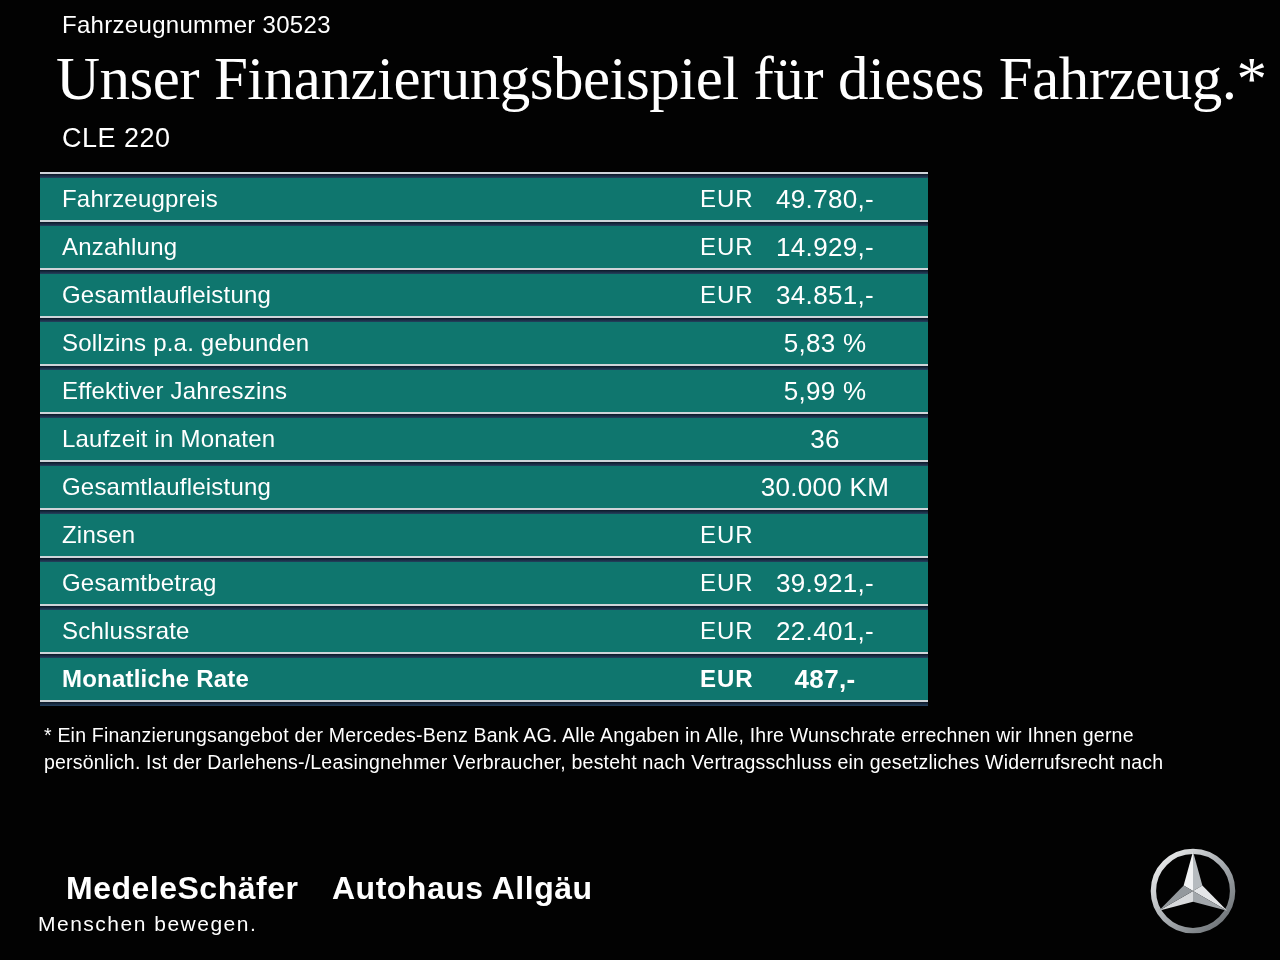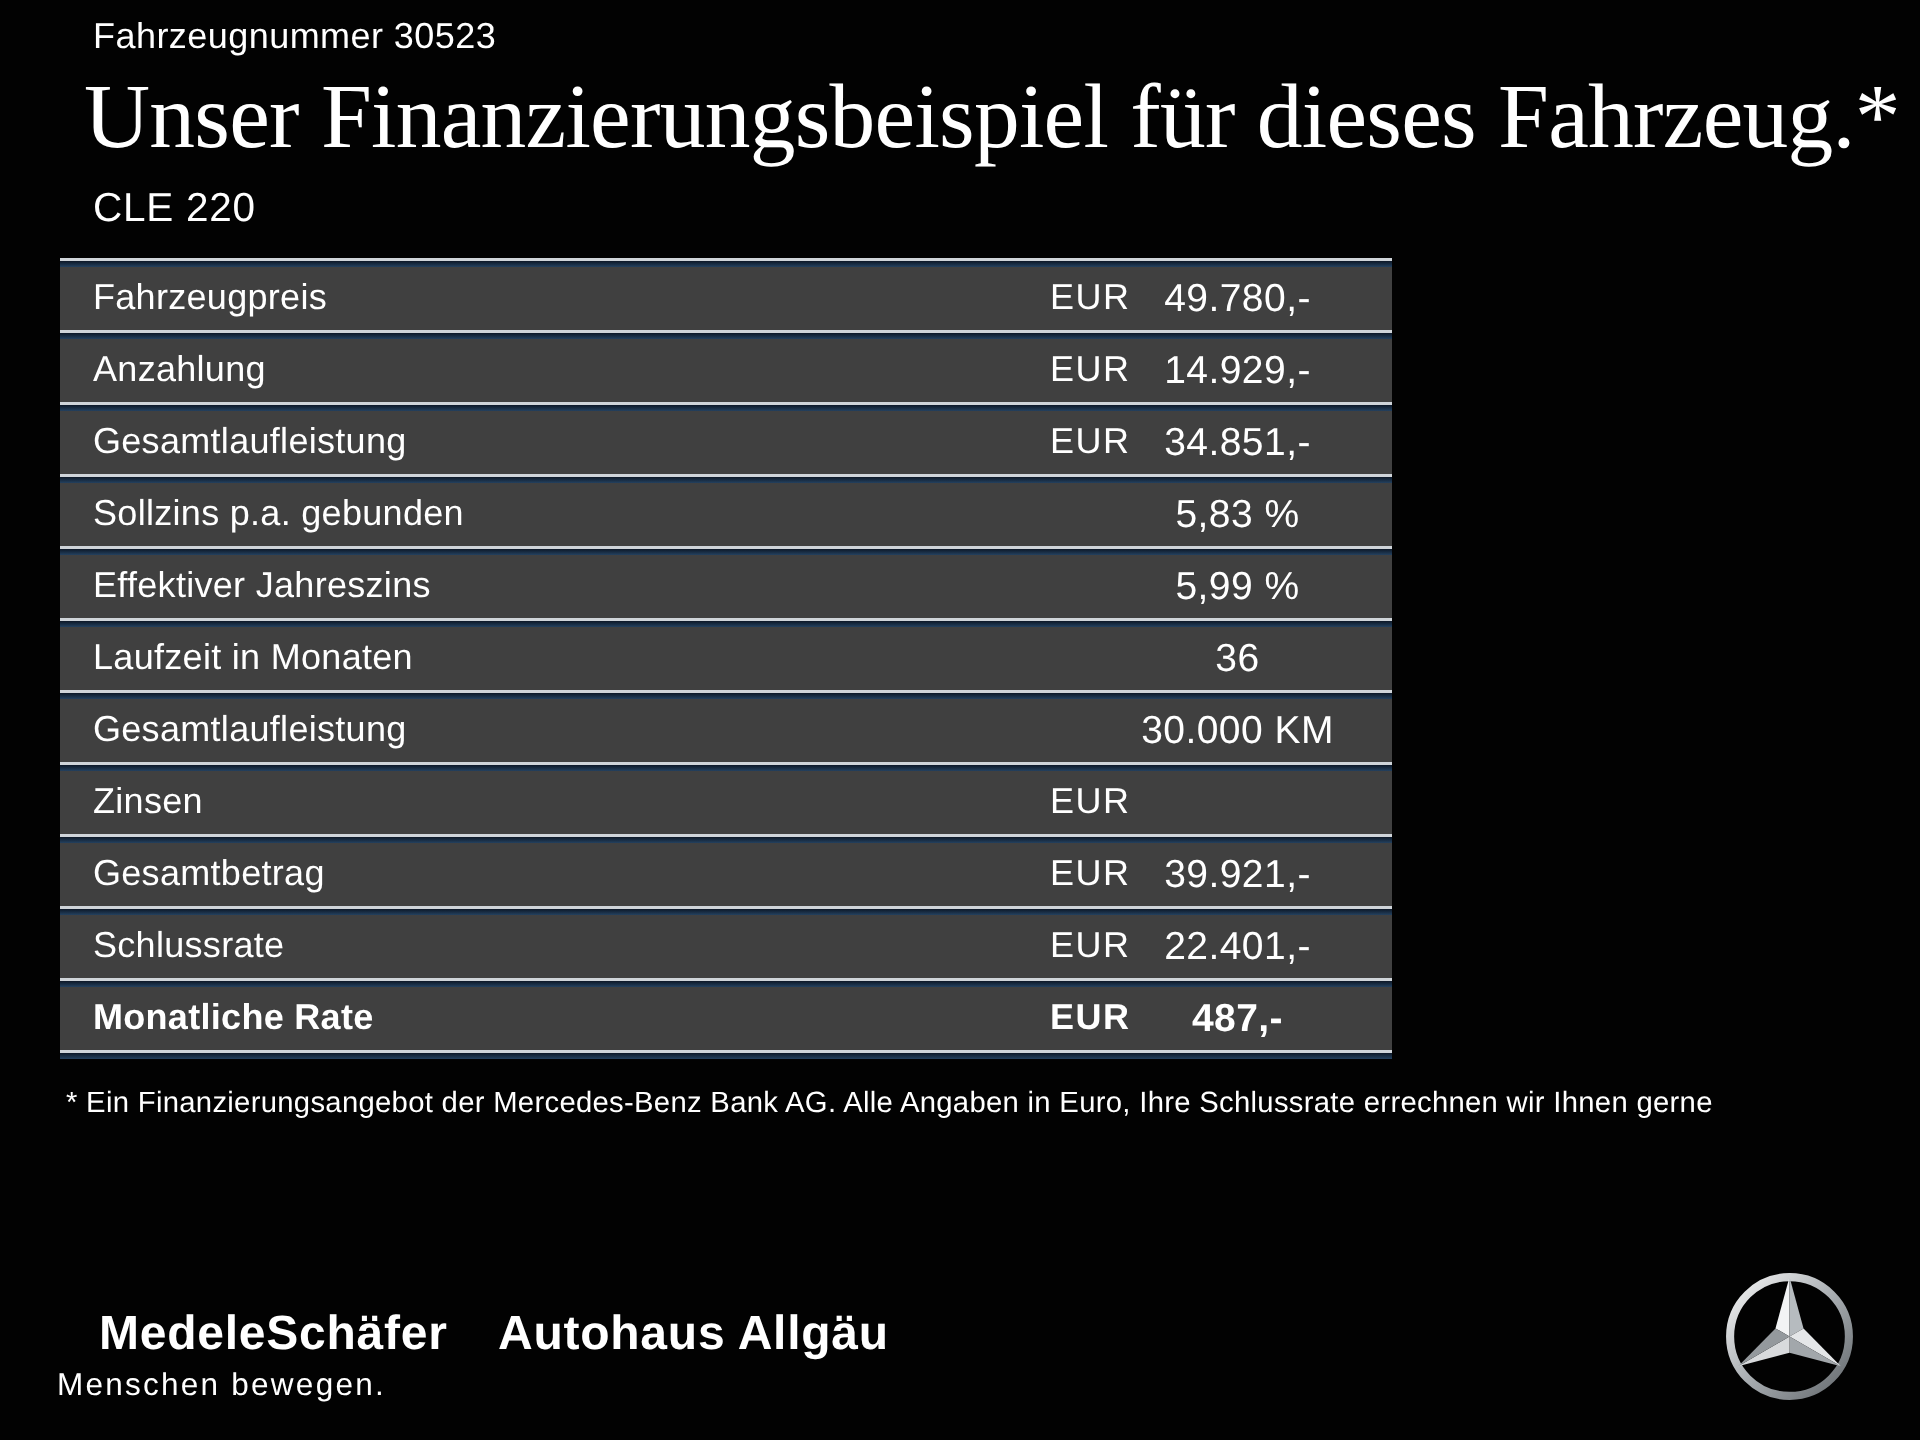--- a/index.html
+++ b/index.html
@@ -20,21 +20,21 @@
   #model-name{left:62px;top:123px;font-size:27px;letter-spacing:0.5px;}
 
   
   #fin-table{left:40px;top:172px;width:888px;}
   .sep{
     height:6px;width:100%;
     background:linear-gradient(to bottom,#cfd4d9 0%,#cfd4d9 32%,#0c1726 32%,#24415f 100%);
   }
   .row{
     position:relative;height:42px;display:flex;align-items:center;
-    background:#404040;
+    background:#0f766e;
   }
   .row .label{margin-left:22px;font-size:24px;letter-spacing:0.2px;}
   .row .eur{position:absolute;left:660px;top:50%;transform:translateY(-50%);font-size:24px;letter-spacing:1px;}
   .row .val{
     position:absolute;left:690px;width:190px;top:50%;transform:translateY(-50%);
     text-align:center;font-size:26px;letter-spacing:0.3px;white-space:nowrap;
   }
   .row.bold .label,.row.bold .eur,.row.bold .val{font-weight:700;}
 
   
@@ -127,21 +127,22 @@
 
   <div class="row bold">
     <span class="label">Monatliche Rate</span>
     <span class="eur">EUR</span>
     <span class="val">487,-</span>
   </div>
   <div class="sep"></div>
 </div>
 
 <div class="abs" id="footnote">
-  <div>* Ein Finanzierungsangebot der Mercedes-Benz Bank AG. Alle Angaben in Euro, Ihre Schlussrate errechnen wir Ihnen gerne</div>
+  <div>* Ein Finanzierungsangebot der Mercedes-Benz Bank AG. Alle Angaben in Alle, Ihre Wunschrate errechnen wir Ihnen gerne</div>
+  <div>persönlich. Ist der Darlehens-/Leasingnehmer Verbraucher, besteht nach Vertragsschluss ein gesetzliches Widerrufsrecht nach</div>
 </div>
 
 <div class="abs" id="dealer-logo">MedeleSchäfer</div>
 <div class="abs" id="dealer-tagline">Menschen bewegen.</div>
 <div class="abs" id="autohaus-logo">Autohaus Allgäu</div>
 
 <svg class="abs" id="star" viewBox="0 0 100 100">
   <defs>
     <linearGradient id="ringGrad" x1="0" y1="0" x2="1" y2="1">
       <stop offset="0" stop-color="#f7f7f7"></stop>

